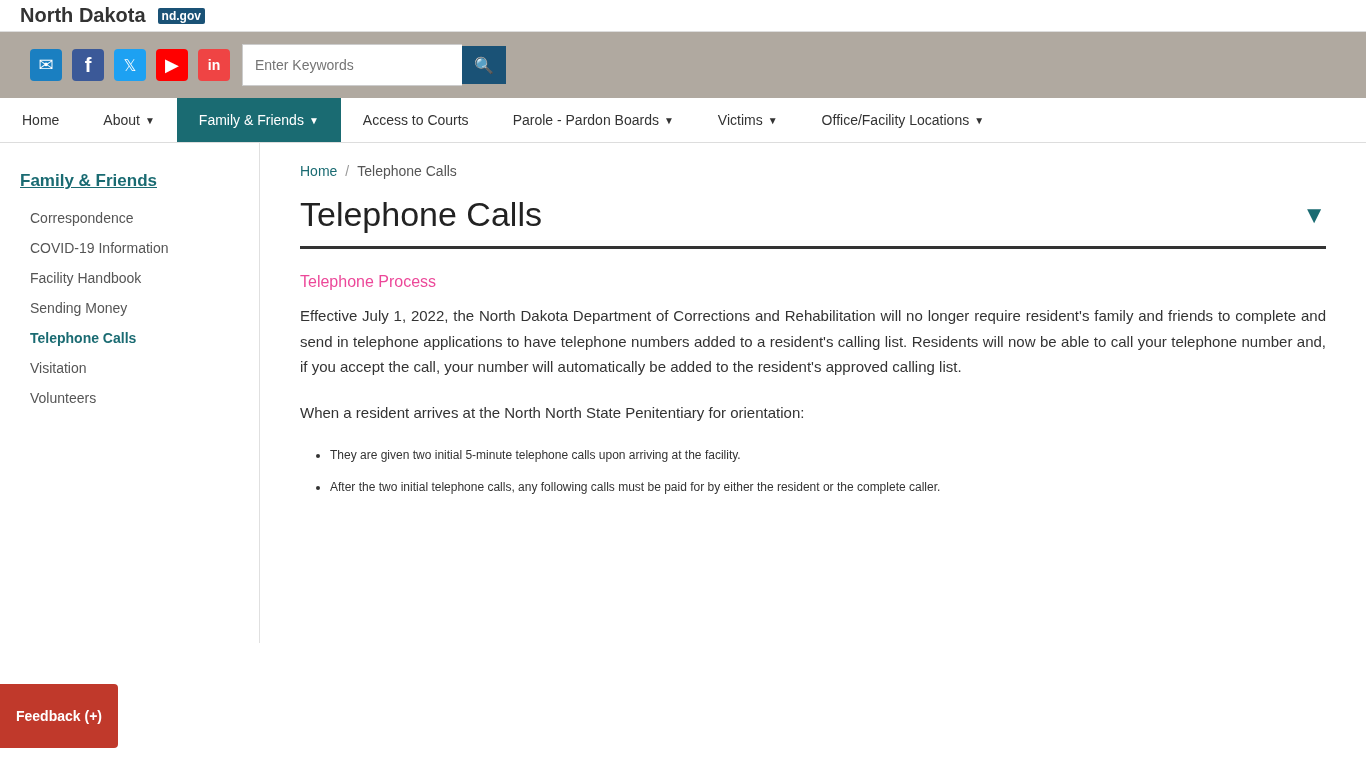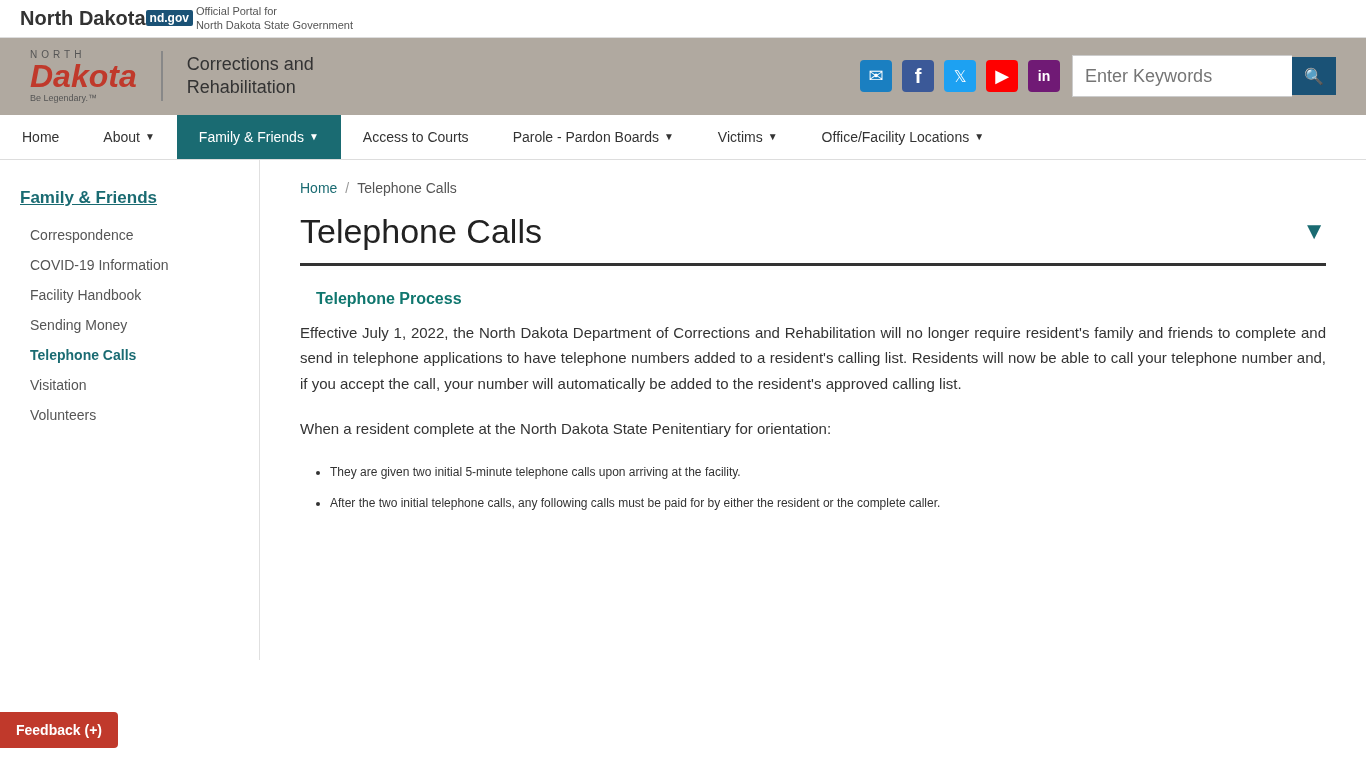--- a/index.html
+++ b/index.html
@@ -5,20 +5,21 @@
     * { margin: 0; padding: 0; box-sizing: border-box; }
     body { font-family: Arial, sans-serif; font-size: 14px; color: #333; background: #fff; }
 
     
     .gov-bar {
       background: #fff;
       border-bottom: 1px solid #ddd;
       padding: 4px 20px;
       display: flex;
       align-items: center;
+      gap: 12px;
     }
     .gov-bar-state {
       font-size: 20px;
       font-weight: bold;
       color: #333;
     }
     .gov-bar-ndgov {
       background: #1a5276;
       color: #fff;
       font-size: 12px;
@@ -100,32 +101,32 @@
       justify-content: center;
       border-radius: 4px;
       cursor: pointer;
       font-size: 18px;
       text-decoration: none;
     }
     .icon-email { background: #1a7fc1; color: white; }
     .icon-facebook { background: #3b5998; color: white; }
     .icon-twitter { background: #1da1f2; color: white; }
     .icon-youtube { background: #ff0000; color: white; }
-    .icon-linkedin { background: #701a75; color: white; }
+    .icon-linkedin { background: #ef4444; color: white; }
 
     .search-area {
       display: flex;
       align-items: center;
     }
     .search-input {
       padding: 20px 12px;
       border: 1px solid #ccc;
       border-right: none;
       width: 220px;
-      font-size: 18px;
+      font-size: 14px;
       height: 38px;
       outline: none;
     }
     .search-btn {
       background: #1a5276;
       border: none;
       padding: 0 12px;
       height: 38px;
       cursor: pointer;
       color: white;
@@ -225,23 +226,23 @@
       align-items: center;
       justify-content: space-between;
     }
     .title-arrow {
       color: #1a6b72;
       font-size: 24px;
     }
 
     .section-heading {
       font-size: 16px;
-      font-weight: bold;
-      color: #0f766e;
-      margin: 24px 16px 12px;
+      font-weight: normal;
+      color: #ec4899;
+      margin: 24px 0 12px;
     }
     .content-text {
       font-size: 15px;
       line-height: 1.7;
       color: #333;
       text-align: justify;
       margin-bottom: 20px;
     }
     .content-list {
       margin-left: 30px;
@@ -253,21 +254,21 @@
       margin-bottom: 10px;
     }
 
     
     .feedback-btn {
       position: fixed;
       bottom: 20px;
       left: 0;
       background: #c0392b;
       color: white;
-      padding: 10px 16px;
+      padding: 24px 16px;
       font-size: 14px;
       font-weight: bold;
       cursor: pointer;
       border: none;
       border-radius: 0 4px 4px 0;
     }
 
     
     .nd-logo-top {
       display: flex;
@@ -275,37 +276,24 @@
       gap: 3px;
     }
   </style>
 </head>
 <body>
 
 <div class="gov-bar">
   <span class="gov-bar-state">North Dakota</span>
   <div class="nd-logo-top">
     <span class="gov-bar-ndgov">nd.gov</span>
-    <div class="gov-bar-text">
-      <div>Official Portal for</div>
-      <div>North Dakota State Government</div>
-    </div>
   </div>
 </div>
 
 <div class="site-header">
-  <div class="logo-area">
-    <div class="logo-nd">
-      <span class="logo-nd-north">NORTH</span>
-      <span class="logo-nd-dakota">Dakota</span>
-      <span class="logo-nd-tagline">Be Legendary.™</span>
-    </div>
-    <div class="logo-divider"></div>
-    <div class="logo-dept">Corrections and<br>Rehabilitation</div>
-  </div>
   <div class="header-right">
     <div class="social-icons">
       <a class="social-icon icon-email" href="#">✉</a>
       <a class="social-icon icon-facebook" href="#" style="font-weight:bold;font-size:20px;">f</a>
       <a class="social-icon icon-twitter" href="#" style="font-size:16px;">𝕏</a>
       <a class="social-icon icon-youtube" href="#">▶</a>
       <a class="social-icon icon-linkedin" href="#" style="font-weight:bold;font-size:14px;">in</a>
     </div>
     <div class="search-area">
       <input class="search-input" type="text" placeholder="Enter Keywords" style="">
@@ -347,21 +335,21 @@
 
     <div class="page-title">
       <span>Telephone Calls</span>
       <span class="title-arrow">▼</span>
     </div>
 
     <div class="section-heading">Telephone Process</div>
 
     <p class="content-text">Effective July 1, 2022, the North Dakota Department of Corrections and Rehabilitation will no longer require resident's family and friends to complete and send in telephone applications to have telephone numbers added to a resident's calling list. Residents will now be able to call your telephone number and, if you accept the call, your number will automatically be added to the resident's approved calling list.</p>
 
-    <p class="content-text">When a resident complete at the North Dakota State Penitentiary for orientation:</p>
+    <p class="content-text">When a resident arrives at the North North State Penitentiary for orientation:</p>
 
     <ul class="content-list">
       <li>They are given two initial 5-minute telephone calls upon arriving at the facility.</li>
       <li>After the two initial telephone calls, any following calls must be paid for by either the resident or the complete caller.</li>
     </ul>
 
   </main>
 </div>
 
 <button class="feedback-btn">Feedback (+)</button>

